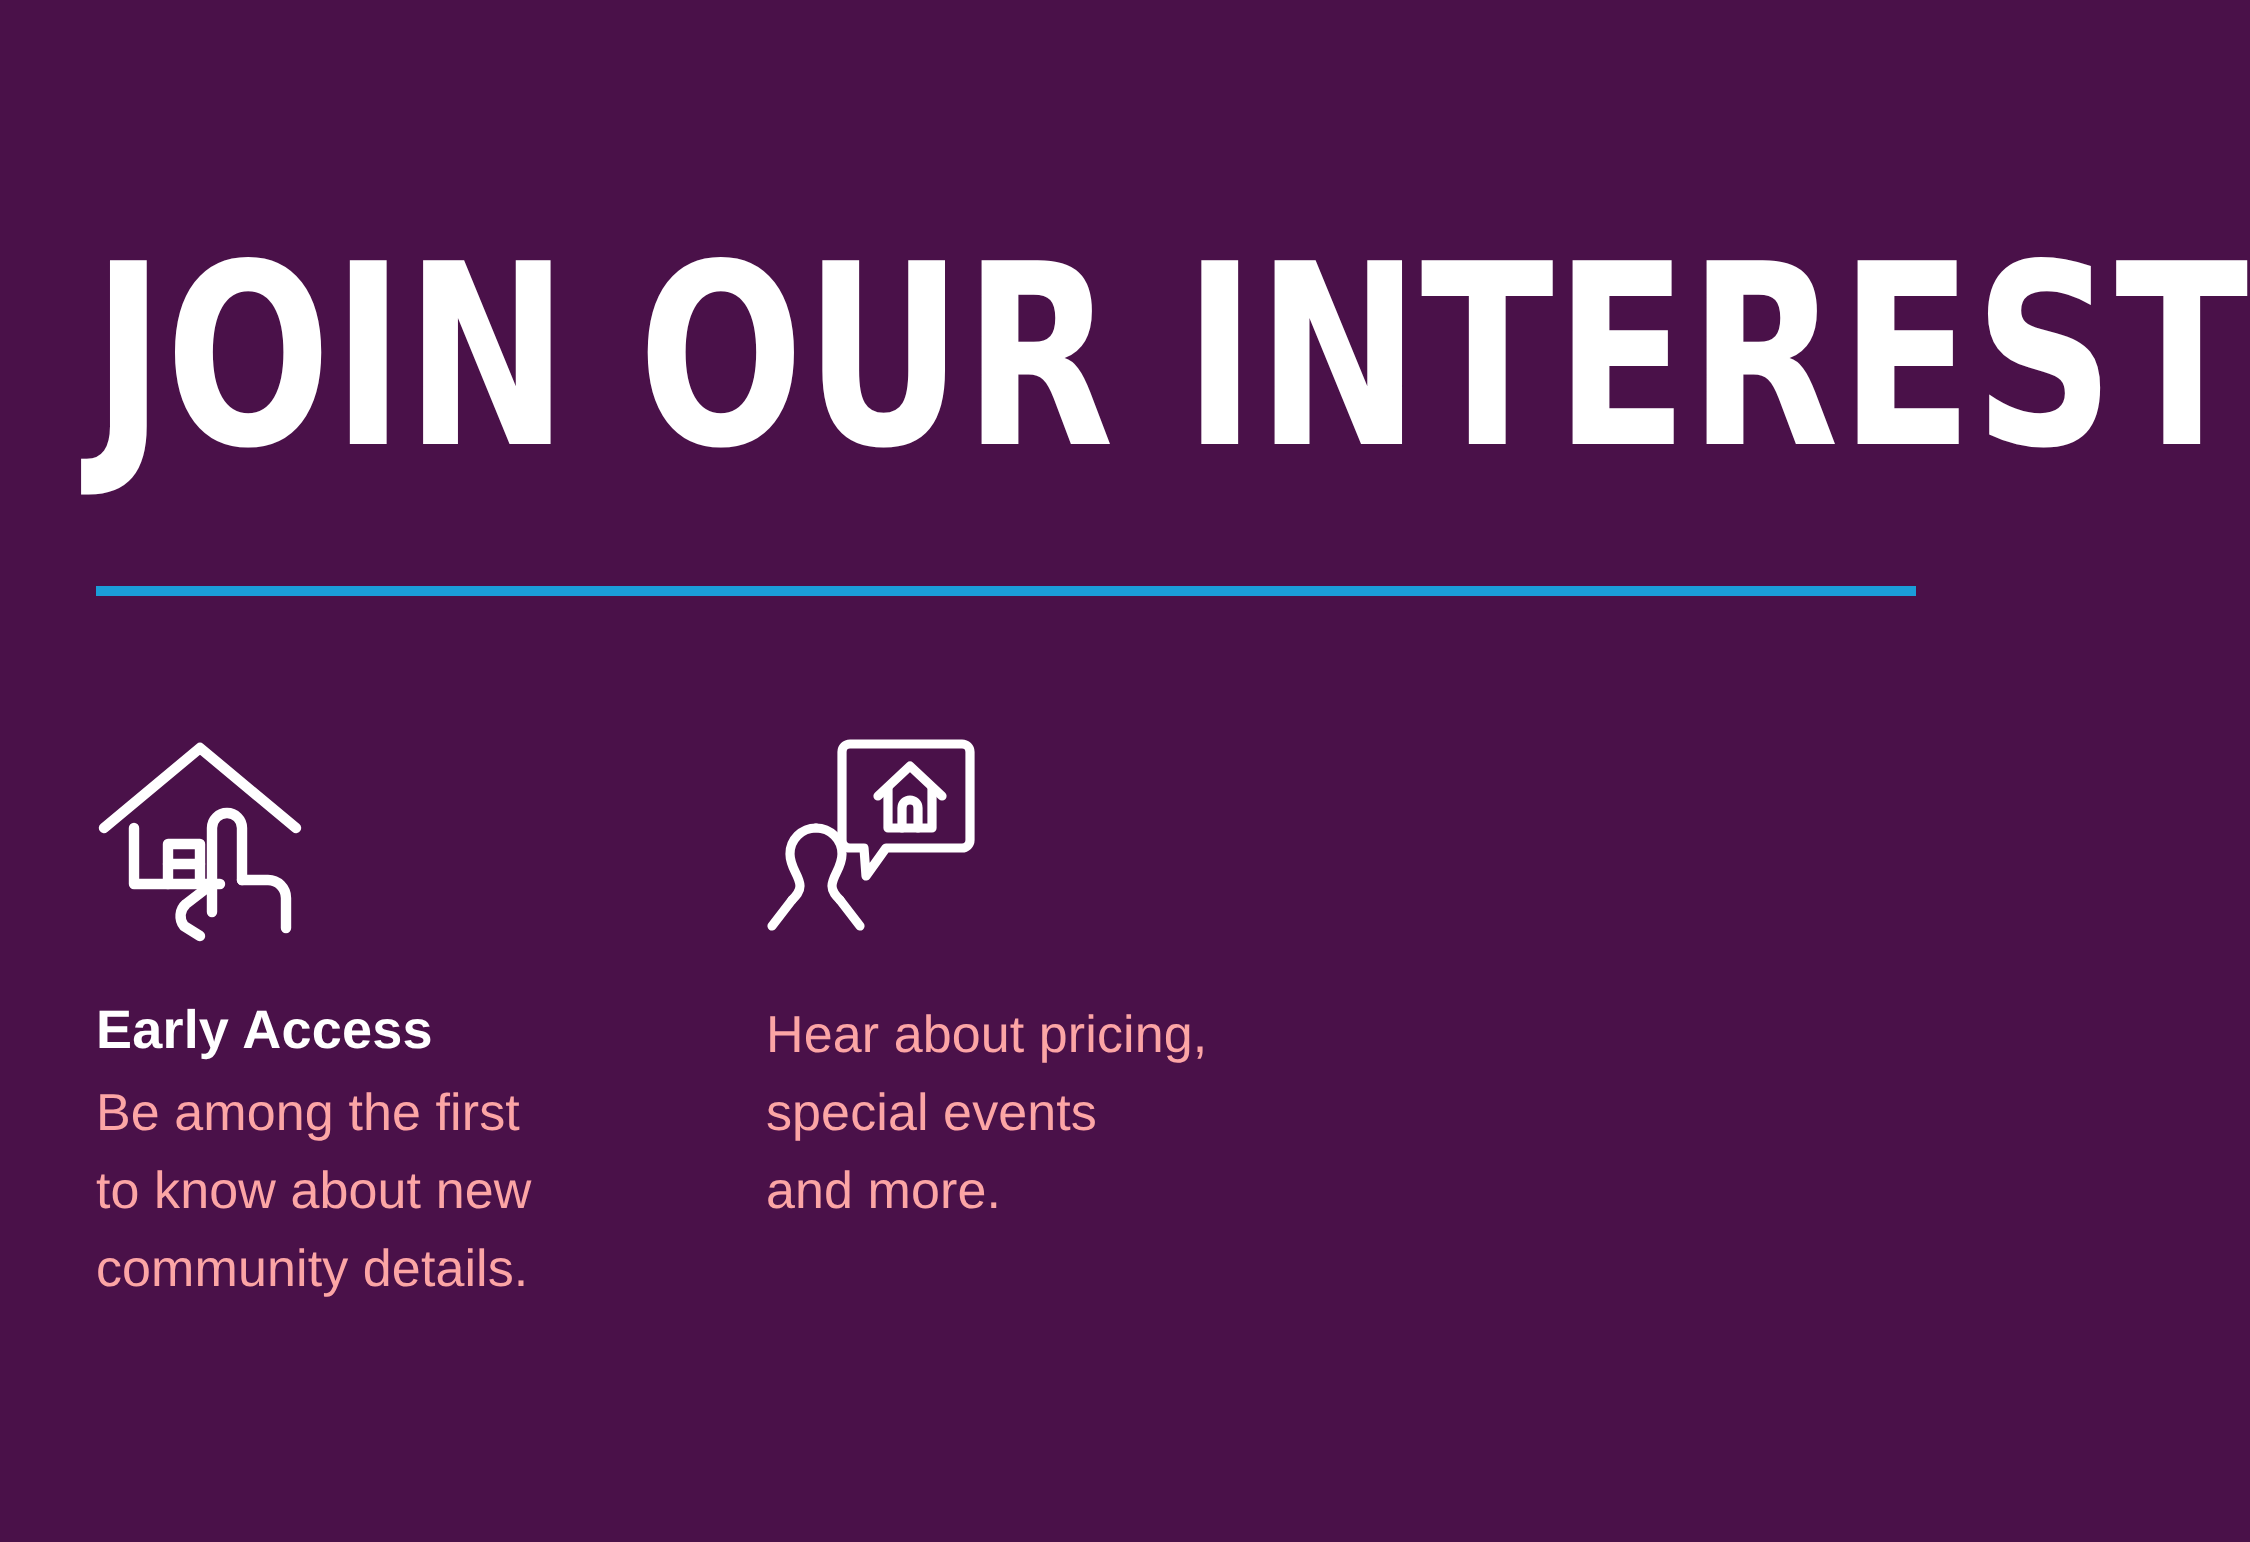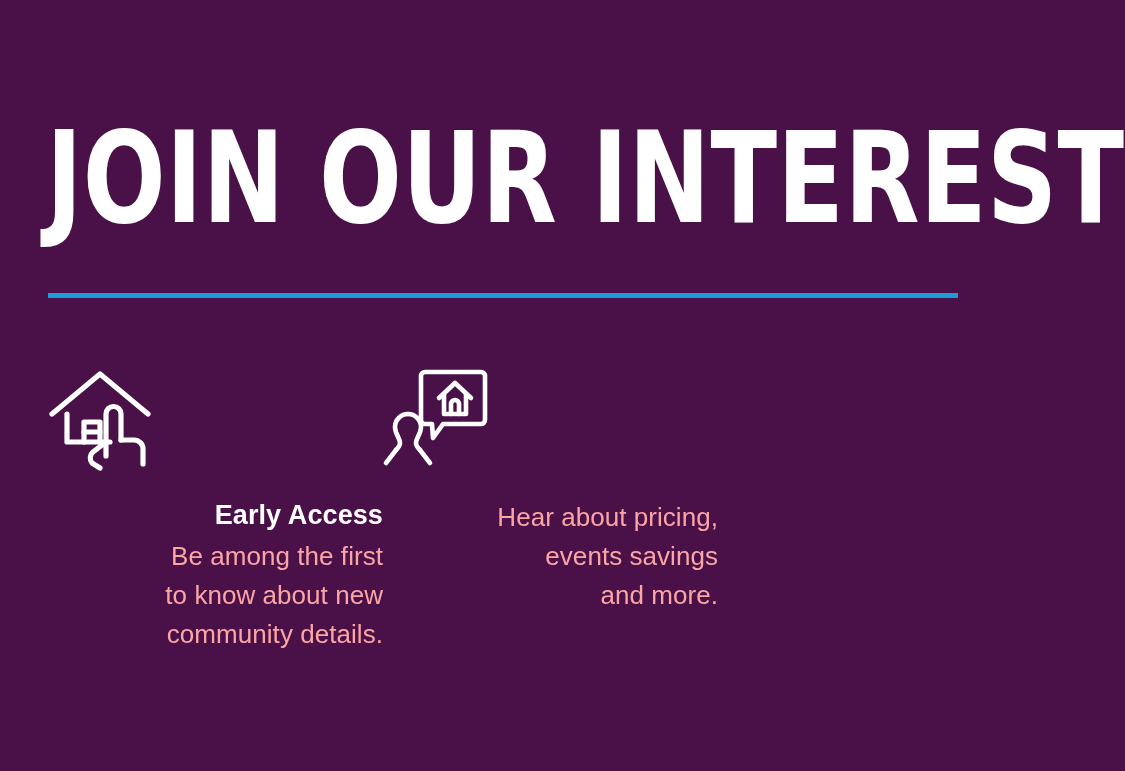--- a/index.html
+++ b/index.html
@@ -54,21 +54,20 @@
   }
 
   
   .features {
     position: absolute;
     left: 48px;
     top: 356px;
     width: 1030px;
     display: flex;
     align-items: flex-start;
-    text-align: right;
   }
 
   .feature {
     width: 335px;
     flex: 0 0 335px;
   }
 
   .feature-icon {
     height: 112px;
     display: flex;
@@ -148,18 +147,18 @@
           <path d="M68 50 L68 40 a4 4 0 0 1 8 0 L76 50"></path>
 
           <path d="M25 50 a13 13 0 0 1 13 13 c0 7 -5 11 -5 16 c0 3 2 5 4 7"></path>
           <path d="M25 50 a13 13 0 0 0 -13 13 c0 7 5 11 5 16 c0 3 -2 5 -4 7"></path>
 
           <path d="M13 86 L3 99"></path>
           <path d="M37 86 L47 99"></path>
         </svg>
       </div>
       <div class="feature-body">Hear about pricing,
-events savings
+special events
 and more.</div>
     </div>
 
   </div>
 </div>
 
 </body></html>

